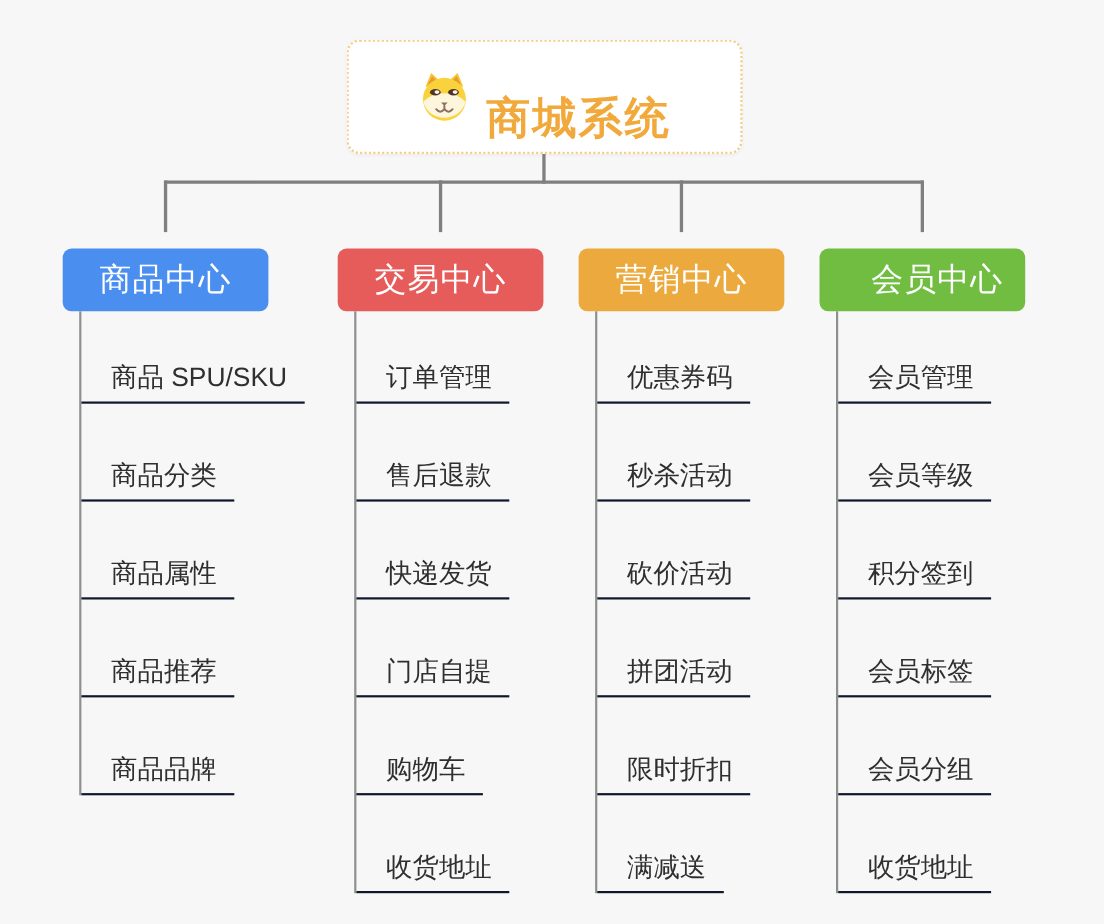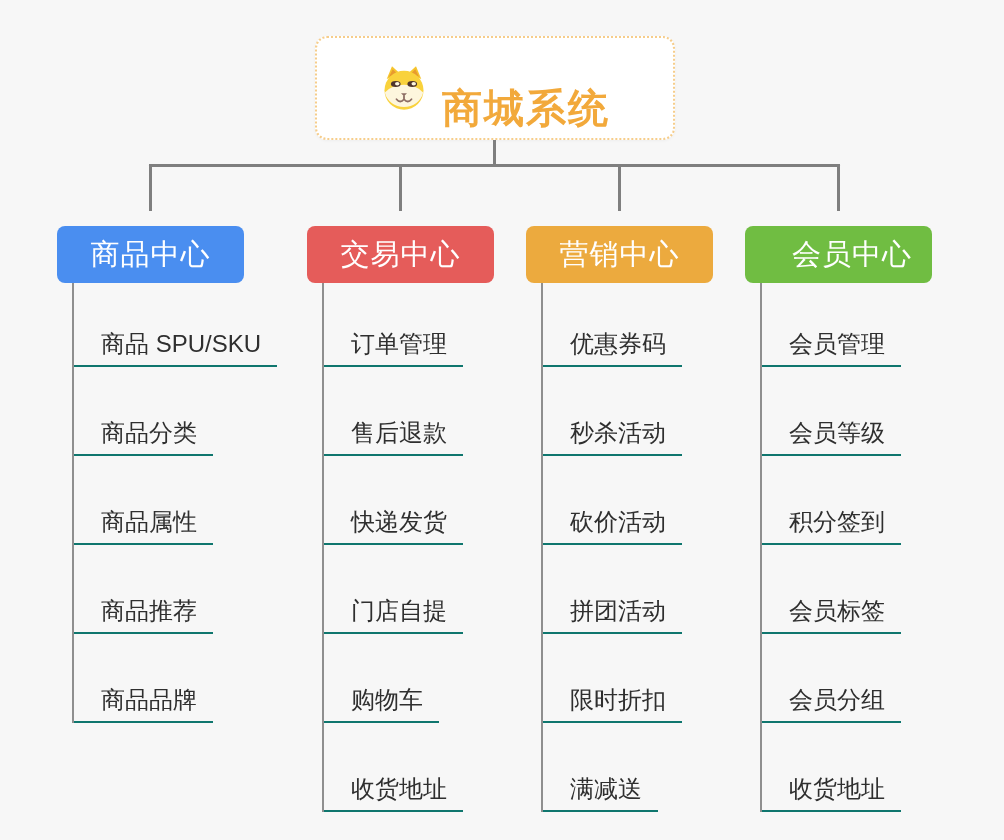--- a/index.html
+++ b/index.html
@@ -54,21 +54,21 @@
   }
   .leaf-list{
     margin-left:15px;
     border-left:2px solid #8f8f8f;
     display:flex;flex-direction:column;align-items:flex-start;
   }
   .leaf{
     box-sizing:border-box;
     height:89px;
     display:flex;align-items:flex-end;
-    border-bottom:2px solid #0f766e;
+    border-bottom:2px solid #0f172a;
     padding:0 16px 6px 27px;
     font-size:24px;color:#2f2f2f;
     white-space:nowrap;line-height:1.2;
   }
   .leaf:first-child{height:84px;}
 </style>
 </head>
 <body>
 
 <div class="stage">

